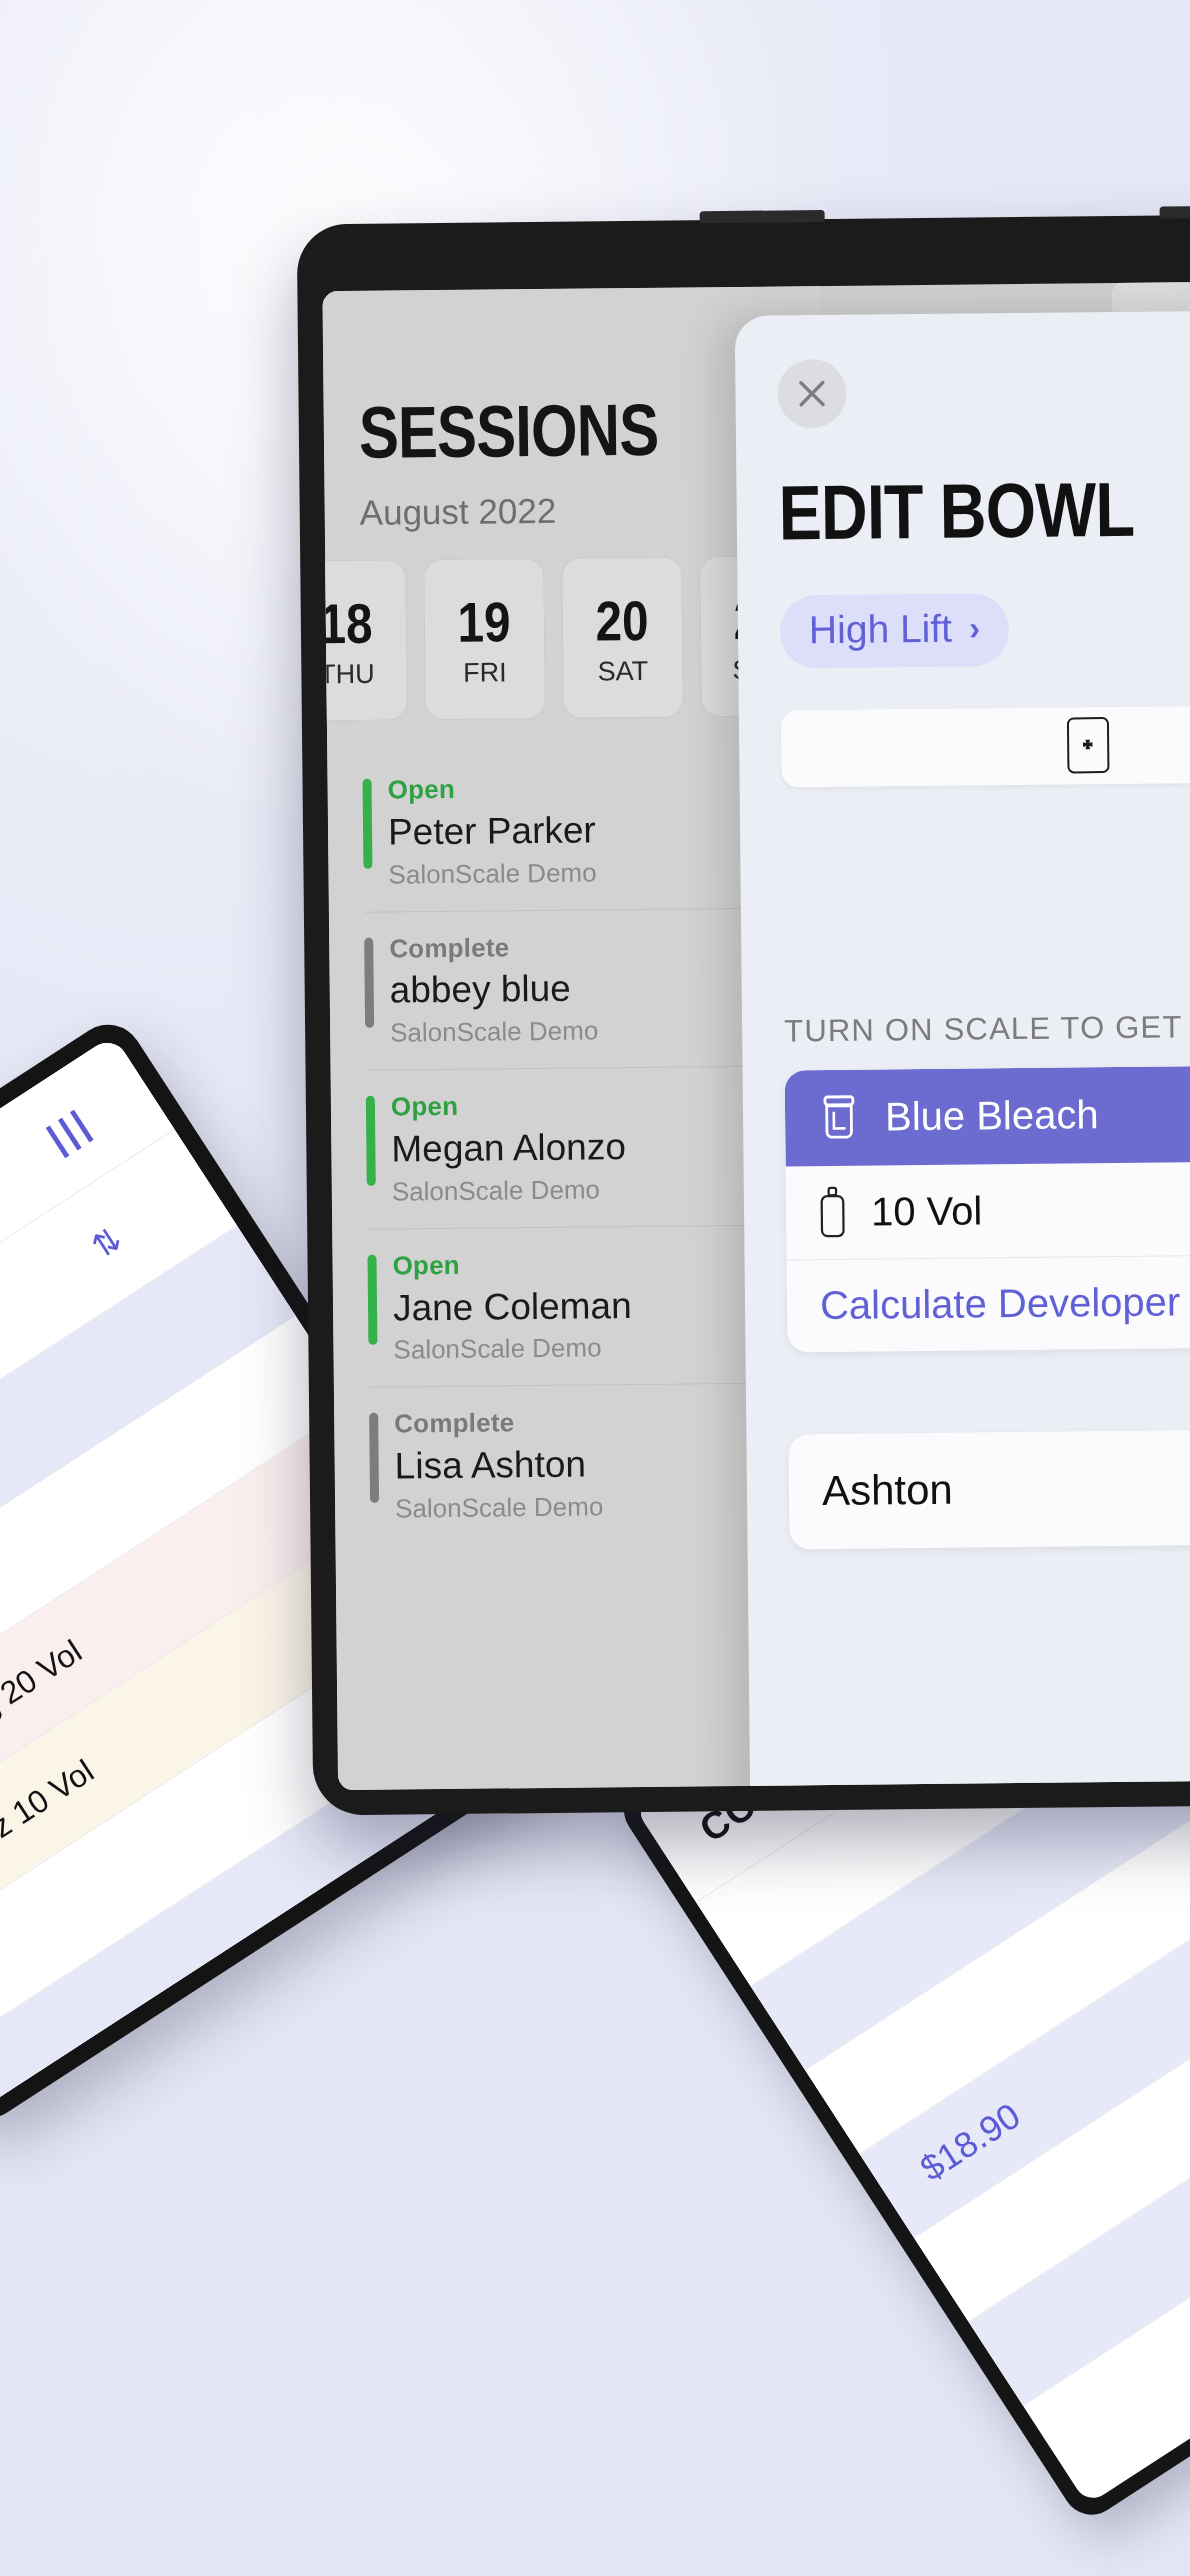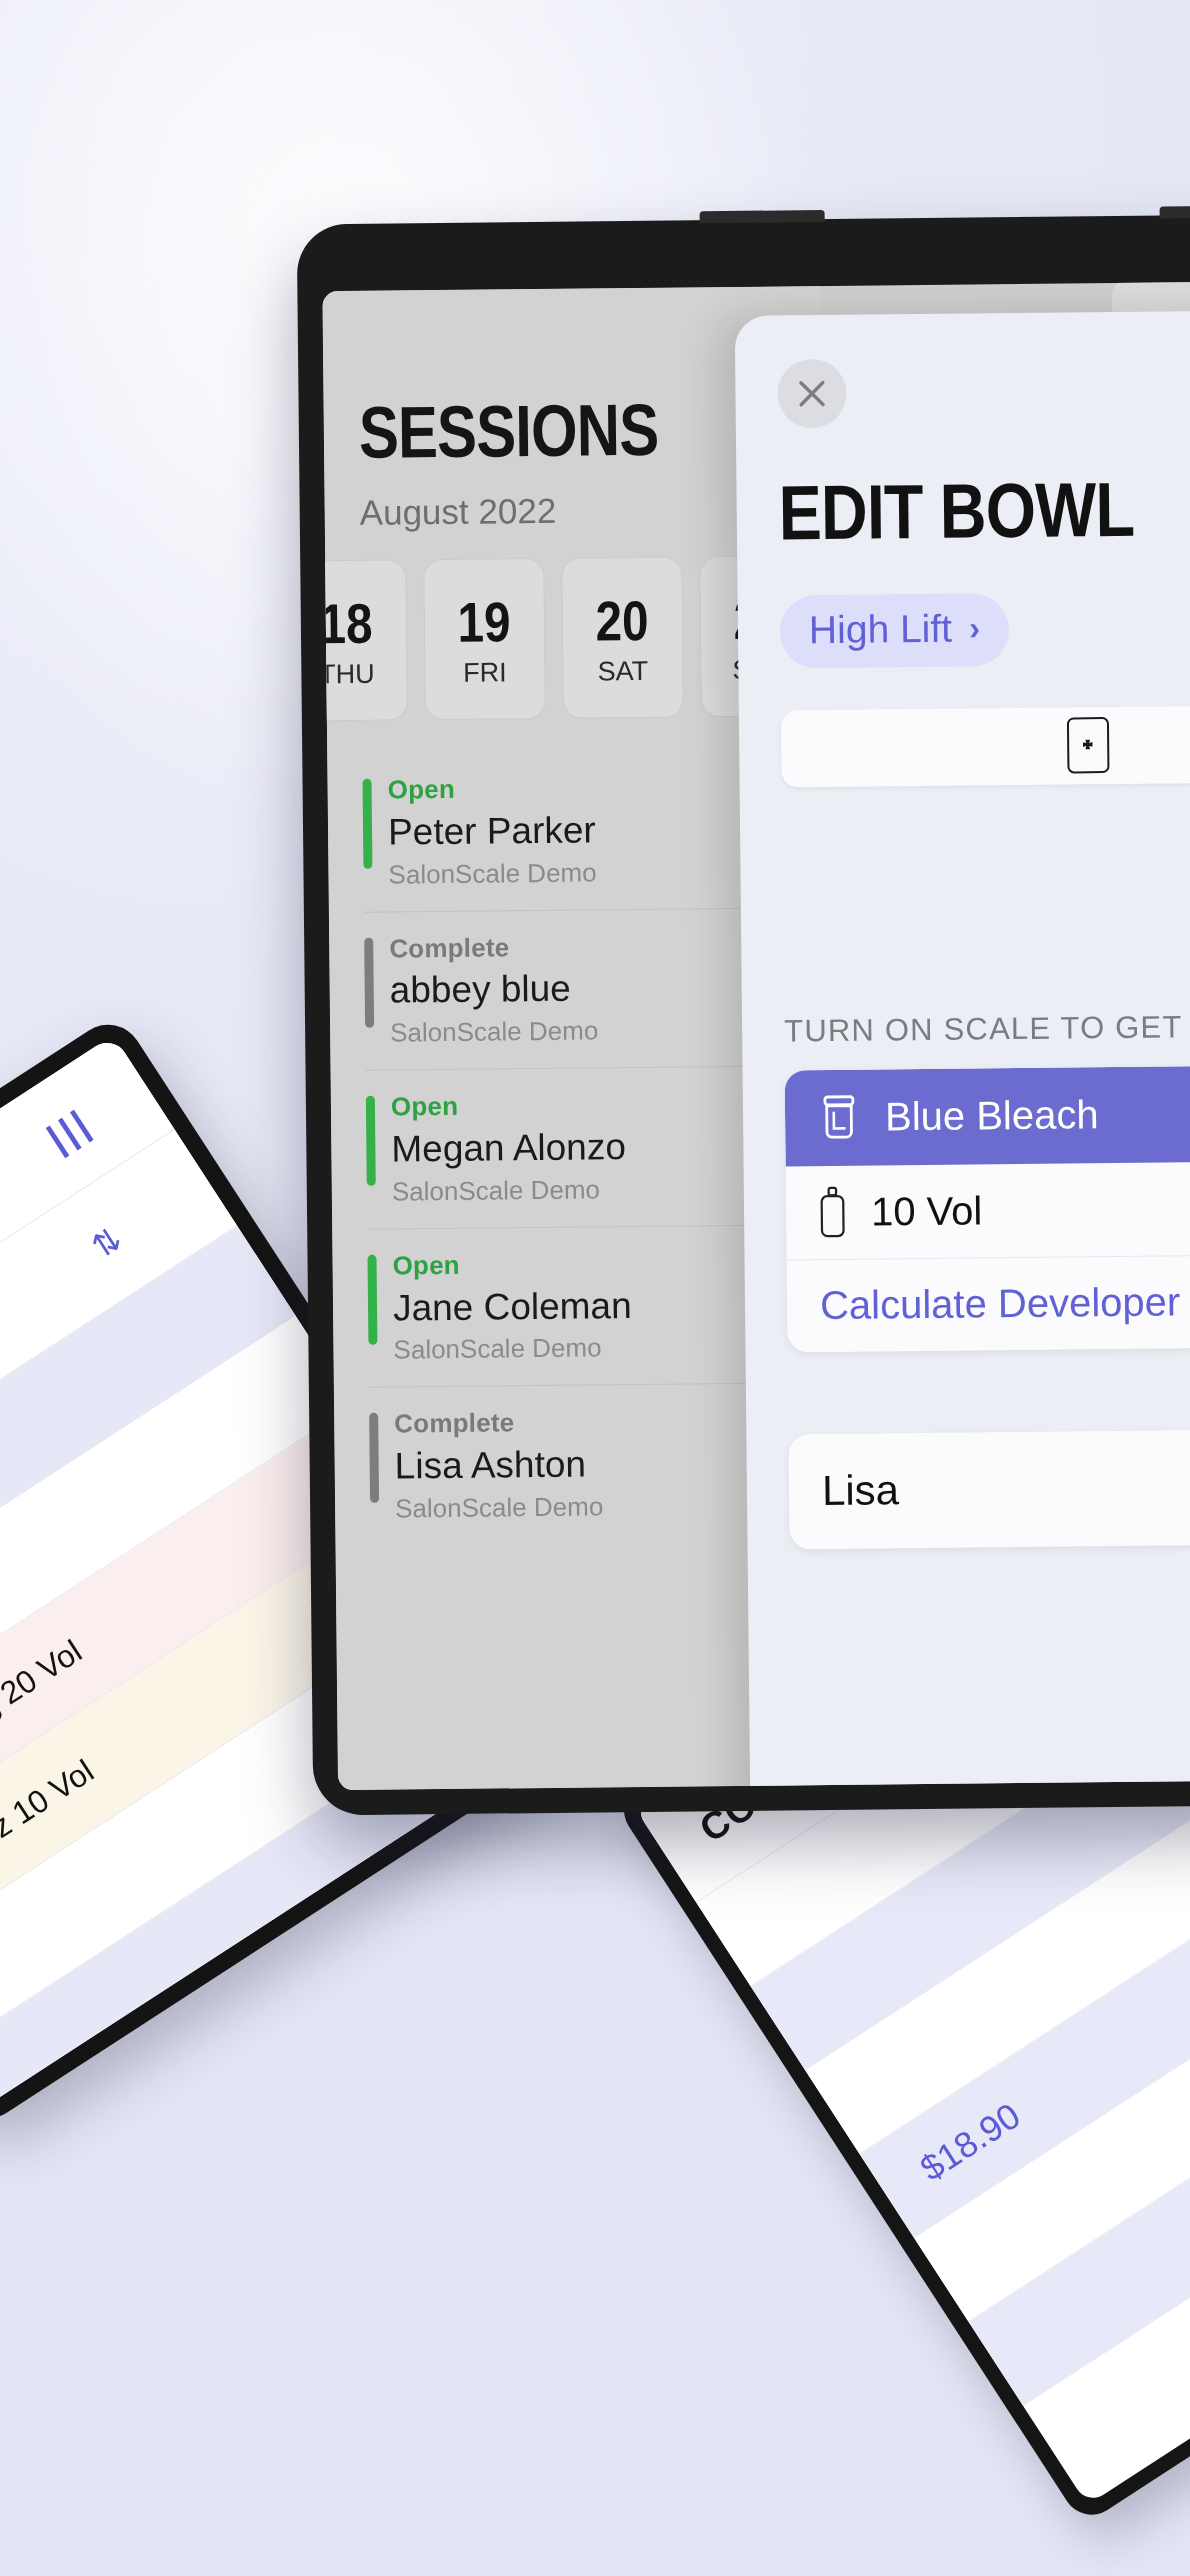--- a/index.html
+++ b/index.html
@@ -393,21 +393,21 @@
             <svg class="bottle" viewBox="0 0 14 28">
               <rect x="5" y="1" width="4" height="4" rx="1" fill="none" stroke="#222" stroke-width="1.2"></rect>
               <path d="M4.2 5.5 h5.6 a3 3 0 0 1 3 3 v15.5 a3 3 0 0 1 -3 3 h-5.6 a3 3 0 0 1 -3 -3 v-15.5 a3 3 0 0 1 3 -3 z" fill="none" stroke="#222" stroke-width="1.2"></path>
             </svg>
             <span>10 Vol</span>
           </div>
           <div class="calc">Calculate Developer</div>
         </div>
 
         <div class="totalcard">
-          <span>Lisa</span>
+          <span>Ashton</span>
         </div>
 
       </div>
 
     </div>
   </div>
 </div>
 
 
 </body></html>

